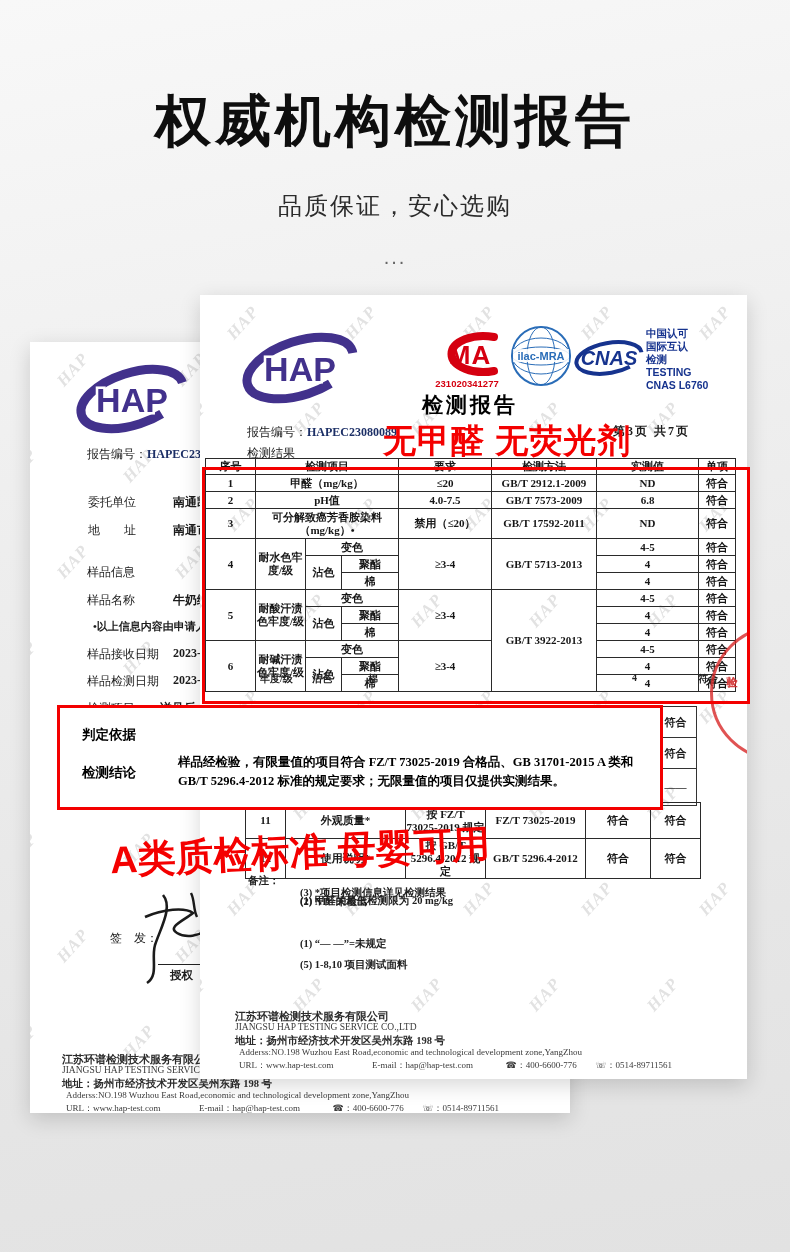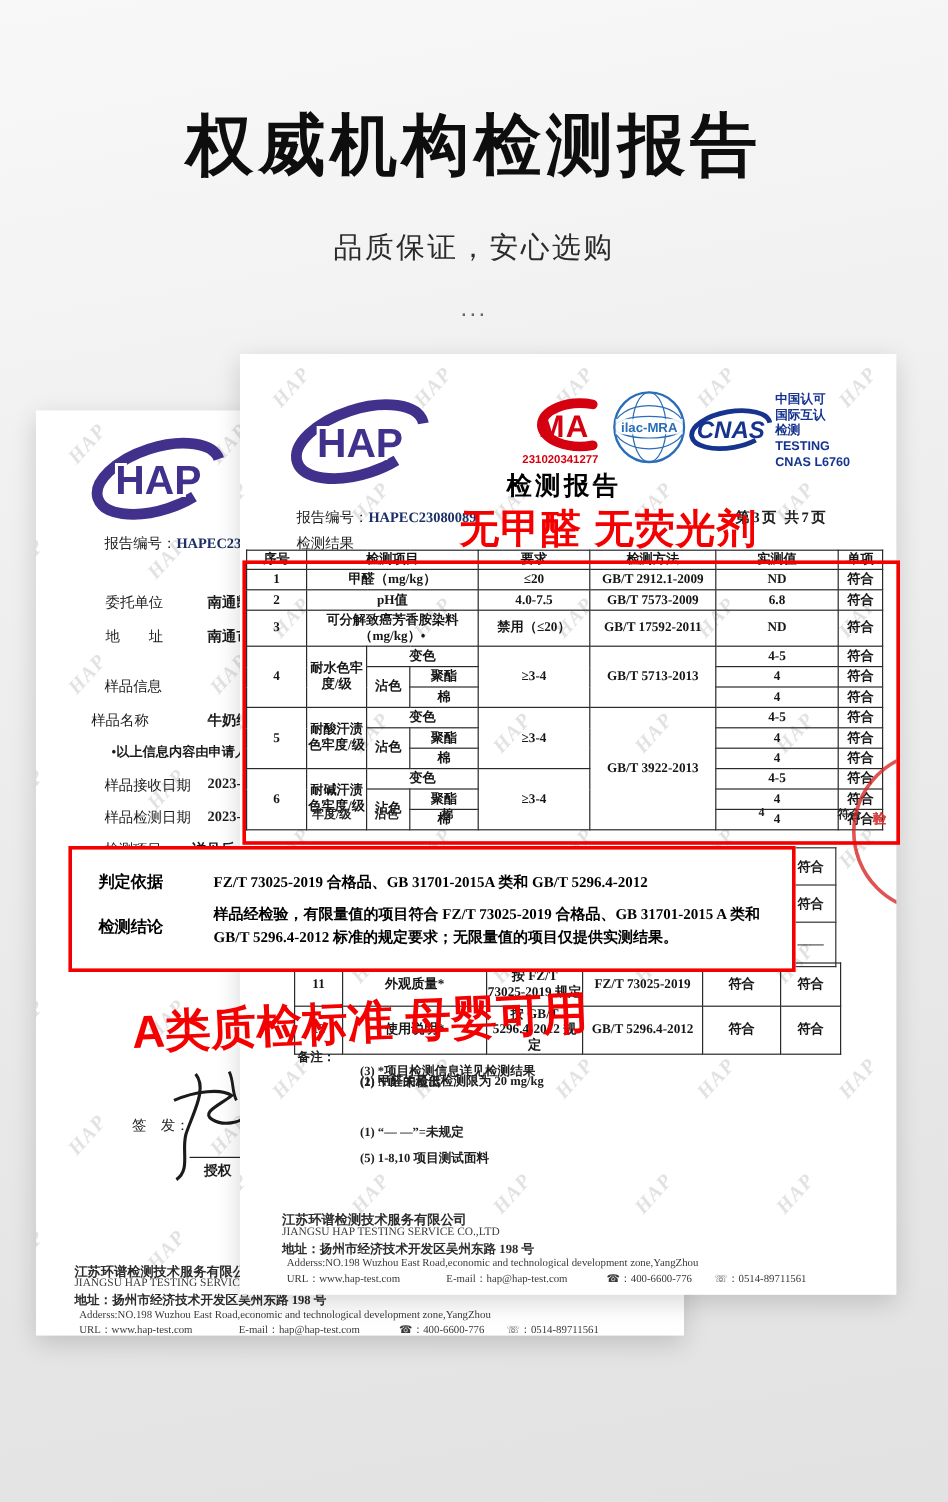--- a/index.html
+++ b/index.html
@@ -107,21 +107,21 @@
     <div class="abs" style="left:57px;top:102px;">
       <span class="lbl">报告编号：</span><span class="val navy">HAPEC230800</span>
     </div>
 
     <div class="abs lbl" style="left:58px;top:152px;">委托单位</div>
     <div class="abs val" style="left:143px;top:152px;">南通凯</div>
     <div class="abs lbl" style="left:58px;top:180px;">地　　址</div>
     <div class="abs val" style="left:143px;top:180px;">南通市</div>
 
     <div class="abs lbl" style="left:57px;top:222px;">样品信息</div>
-    <div class="abs lbl" style="left:46px;top:250px;">样品名称</div>
+    <div class="abs lbl" style="left:57px;top:250px;">样品名称</div>
     <div class="abs val" style="left:143px;top:250px;">牛奶绒</div>
     <div class="abs" style="left:63px;top:277px;font-weight:bold;font-size:11px;">•以上信息内容由申请人</div>
     <div class="abs lbl" style="left:57px;top:304px;">样品接收日期</div>
     <div class="abs val" style="left:143px;top:304px;">2023-0</div>
     <div class="abs lbl" style="left:57px;top:331px;">样品检测日期</div>
     <div class="abs val" style="left:143px;top:331px;">2023-0</div>
     <div class="abs lbl" style="left:57px;top:358px;">检测项目</div>
     <div class="abs val" style="left:130px;top:358px;">详见后</div>
 
     <div class="abs lbl" style="left:80px;top:588px;">签　发：</div>
@@ -419,21 +419,20 @@
       <span>☎</span><span>：</span><span>400-6600-776</span>
       <span style="display:inline-block;width:14px;"></span>
       <span>☏</span><span>：</span><span>0514-89711561</span>
     </div>
   </div>
 
   <div class="abs redframe"></div>
 
   <div class="abs snippet">
     <div class="abs" style="left:22px;top:18px;font-weight:bold;font-size:13.5px;">判定依据</div>
-    <div class="abs" style="left:118px;top:19px;font-weight:bold;font-size:12.5px;">FZ/T 73025-2019 合格品、GB 31701-2015A 类和 GB/T 5296.4-2012</div>
     <div class="abs" style="left:22px;top:56px;font-weight:bold;font-size:13.5px;">检测结论</div>
     <div class="abs pre" style="left:118px;top:45px;width:470px;font-weight:bold;font-size:12.5px;line-height:19px;">样品经检验，有限量值的项目符合 FZ/T 73025-2019 合格品、GB 31701-2015 A 类和
 GB/T 5296.4-2012 标准的规定要求；无限量值的项目仅提供实测结果。</div>
   </div>
 
   <div class="abs claim" style="left:383px;top:419px;font-size:33px;letter-spacing:1px;">无甲醛 无荧光剂</div>
   <div class="abs claim" style="left:110px;top:827px;font-size:38px;transform:rotate(-2.5deg);">A类质检标准 母婴可用</div>
 
 </div>
 

